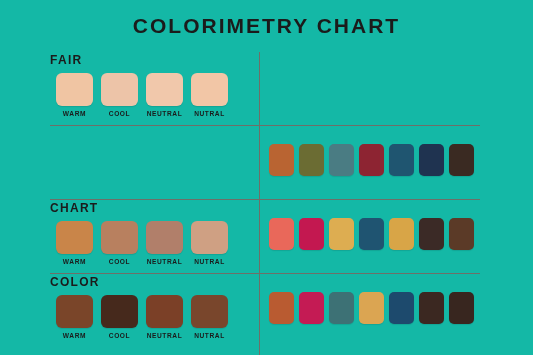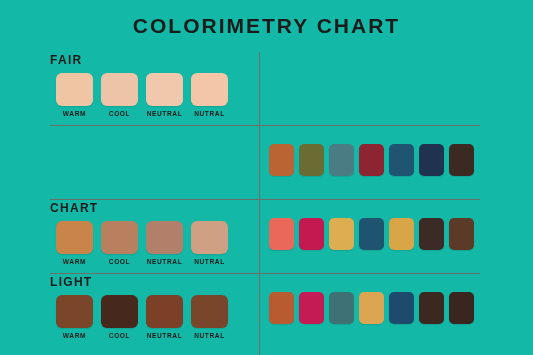--- a/index.html
+++ b/index.html
@@ -232,21 +232,21 @@
           <div class="palette-swatch" style="background-color: rgb(31, 84, 113);"></div>
           <div class="palette-swatch" style="background-color: rgb(216, 165, 71);"></div>
           <div class="palette-swatch" style="background-color: rgb(59, 42, 38);"></div>
           <div class="palette-swatch" style="background-color: rgb(91, 58, 39);"></div>
         </div>
       </div>
     </div>
 
     <div class="row row-3">
       <div class="tone-block">
-        <div class="tone-heading">LIGHT</div>
+        <div class="tone-heading">COLOR</div>
         <div class="tone-swatches">
           <div class="tone-swatch" style="background-color: rgb(122, 69, 41);"></div>
           <div class="tone-swatch" style="background-color: rgb(70, 41, 28);"></div>
           <div class="tone-swatch" style="background-color: rgb(123, 64, 39);"></div>
           <div class="tone-swatch" style="background-color: rgb(121, 70, 44);"></div>
         </div>
         <div class="tone-labels">
           <div class="tone-label">WARM</div>
           <div class="tone-label">COOL</div>
           <div class="tone-label">NEUTRAL</div>

